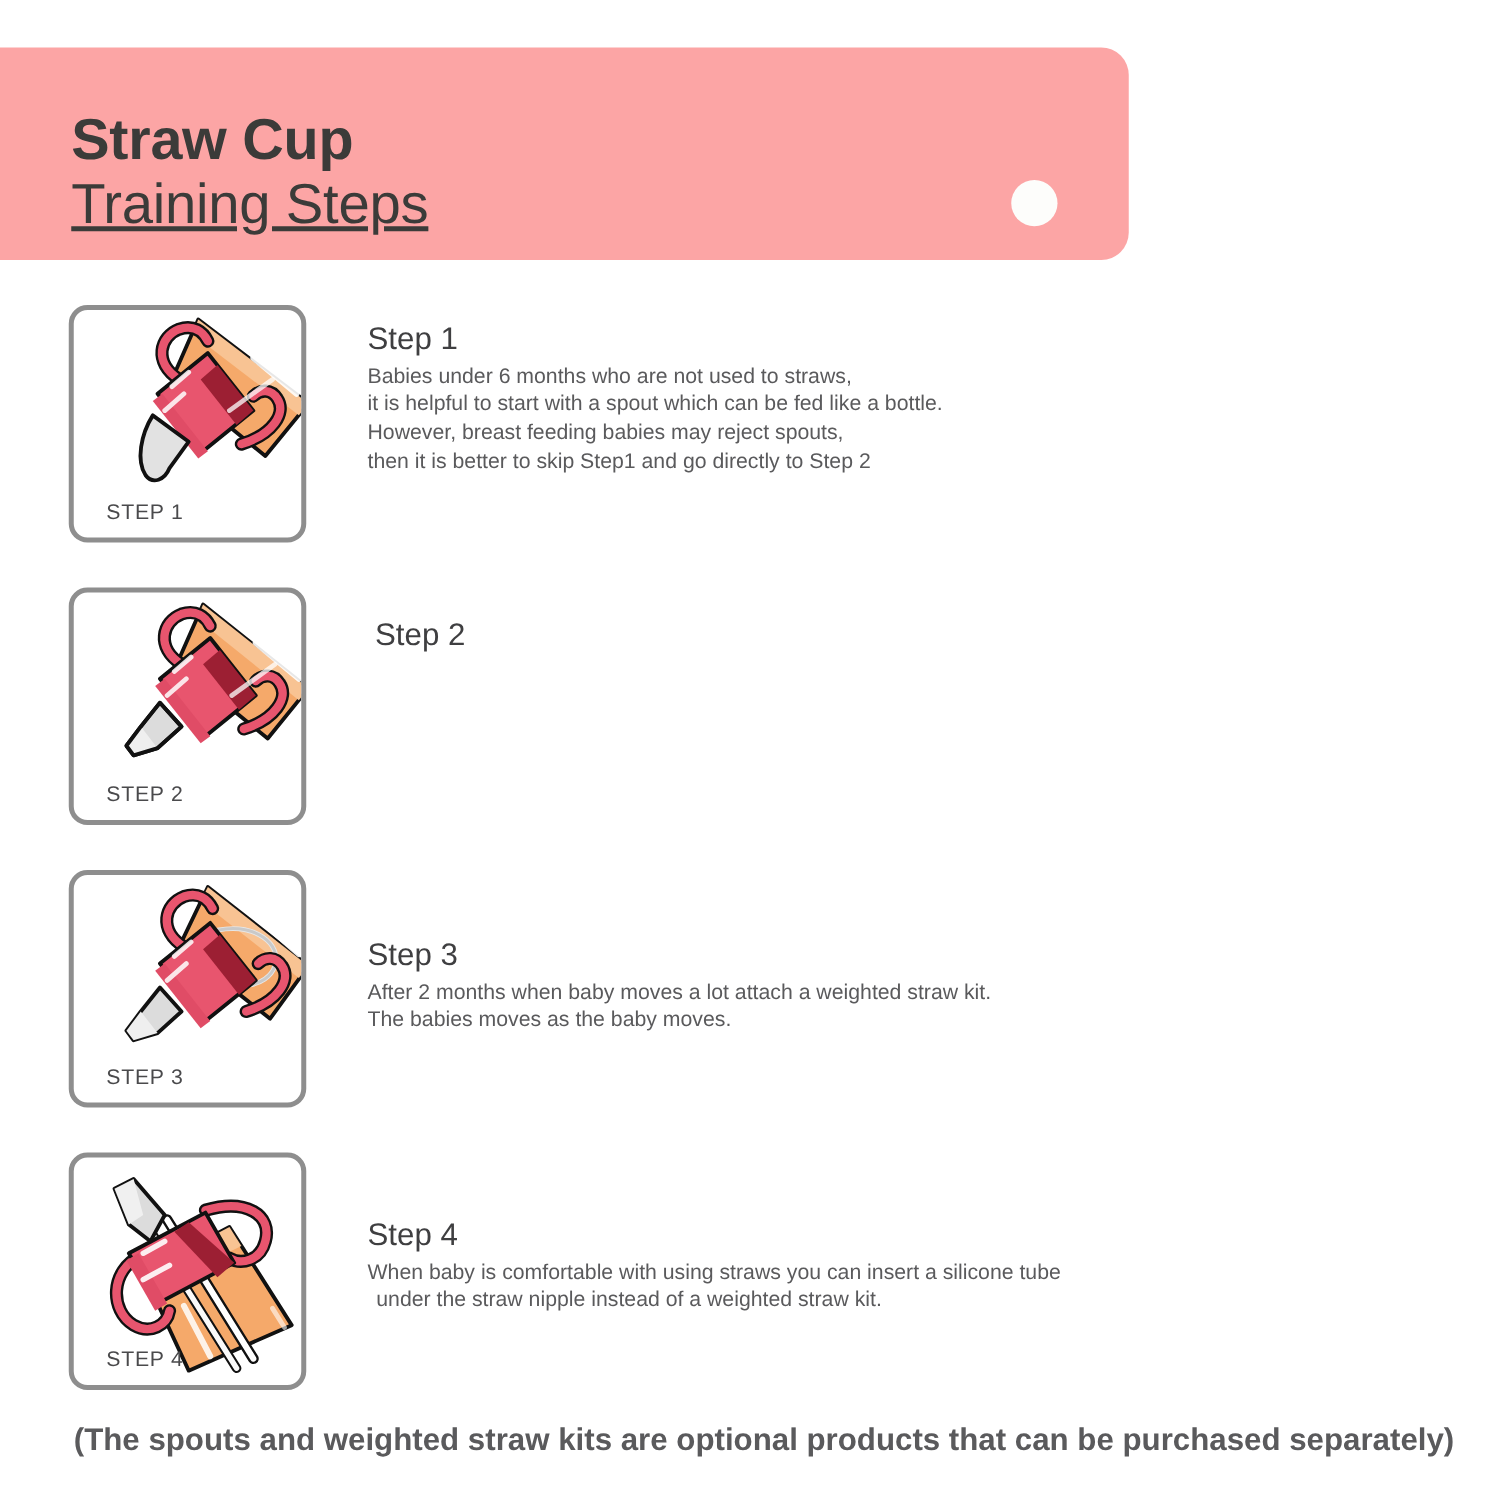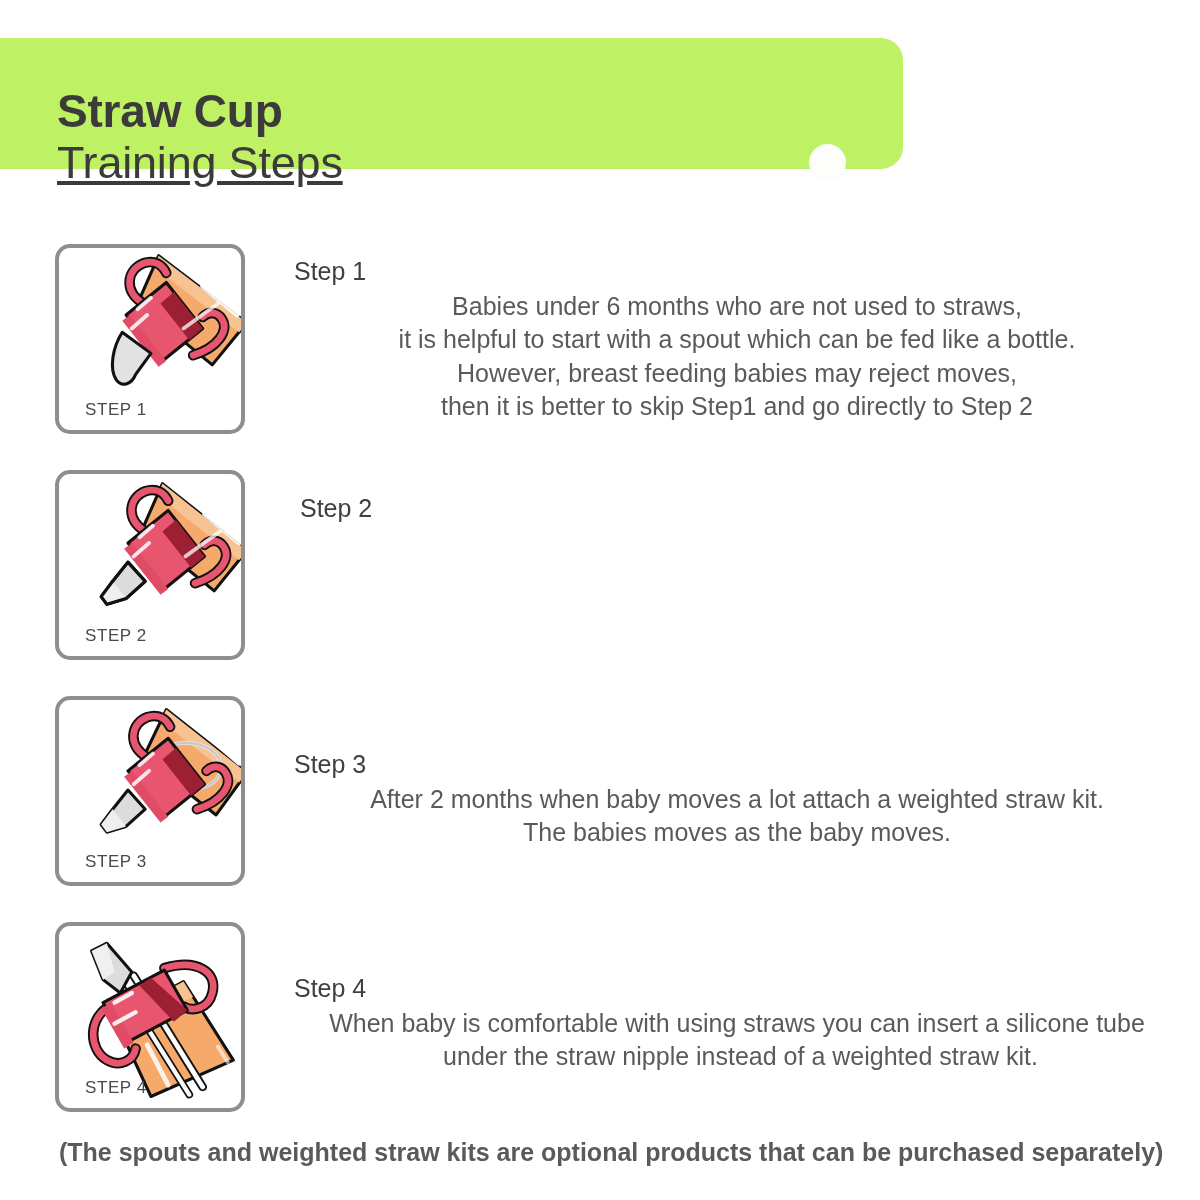--- a/index.html
+++ b/index.html
@@ -15,22 +15,22 @@
     overflow: hidden;
     position: relative;
   }
 
   
   .header {
     position: absolute;
     left: 0;
     top: 38px;
     width: 903px;
-    height: 131px;
-    background: #bef264;
+    height: 170px;
+    background: #fca5a5;
     border-top-right-radius: 22px;
     border-bottom-right-radius: 22px;
   }
   .header-titles {
     position: absolute;
     left: 57px;
     top: 50px;
   }
   .title-main {
     font-size: 46px;
@@ -109,25 +109,24 @@
     font-size: 25px;
     color: #3f3f41;
     line-height: 1.34;
     margin: 0 0 1px 0;
     font-weight: normal;
   }
   .step-lines {
     margin: 0;
   }
   .step-line {
-    font-size: 25px;
+    font-size: 17px;
     color: #5a5a5c;
     line-height: 1.345;
     white-space: nowrap;
-    text-align: center;
   }
 
   
   .row1 .step-text { top: 11px; }
   .row2 .step-text { top: 22px; left: 298px; }
   .row3 .step-text { top: 52px; }
   .row4 .step-text { top: 50px; }
   .row2 .step-line, .row2 .step-heading { padding-left: 2px; }
   .row4 .indent { padding-left: 7px; }
 
@@ -186,21 +185,21 @@
         <path d="M150 40 L186 70" stroke="#ffffff" stroke-width="5" stroke-linecap="round" opacity="0.9"></path>
         <path d="M130 84 L166 58" stroke="#ffffff" stroke-width="4" stroke-linecap="round" opacity="0.75"></path>
       </svg>
       <div class="card-caption">STEP 1</div>
     </div>
     <div class="step-text">
       <div class="step-heading">Step 1</div>
       <div class="step-lines">
         <div class="step-line">Babies under 6 months who are not used to straws,</div>
         <div class="step-line">it is helpful to start with a spout which can be fed like a bottle.</div>
-        <div class="step-line">However, breast feeding babies may reject moves,</div>
+        <div class="step-line">However, breast feeding babies may reject spouts,</div>
         <div class="step-line">then it is better to skip Step1 and go directly to Step 2</div>
       </div>
     </div>
   </div>
 
   <div class="step-row row2">
     <div class="card">
       <svg viewBox="0 0 190 190">
         <g stroke="#111" stroke-width="3.2" stroke-linejoin="round" stroke-linecap="round">
           <path d="M108 10 L196 80 L162 122 L86 60 Z" fill="#f5a96a"></path>

